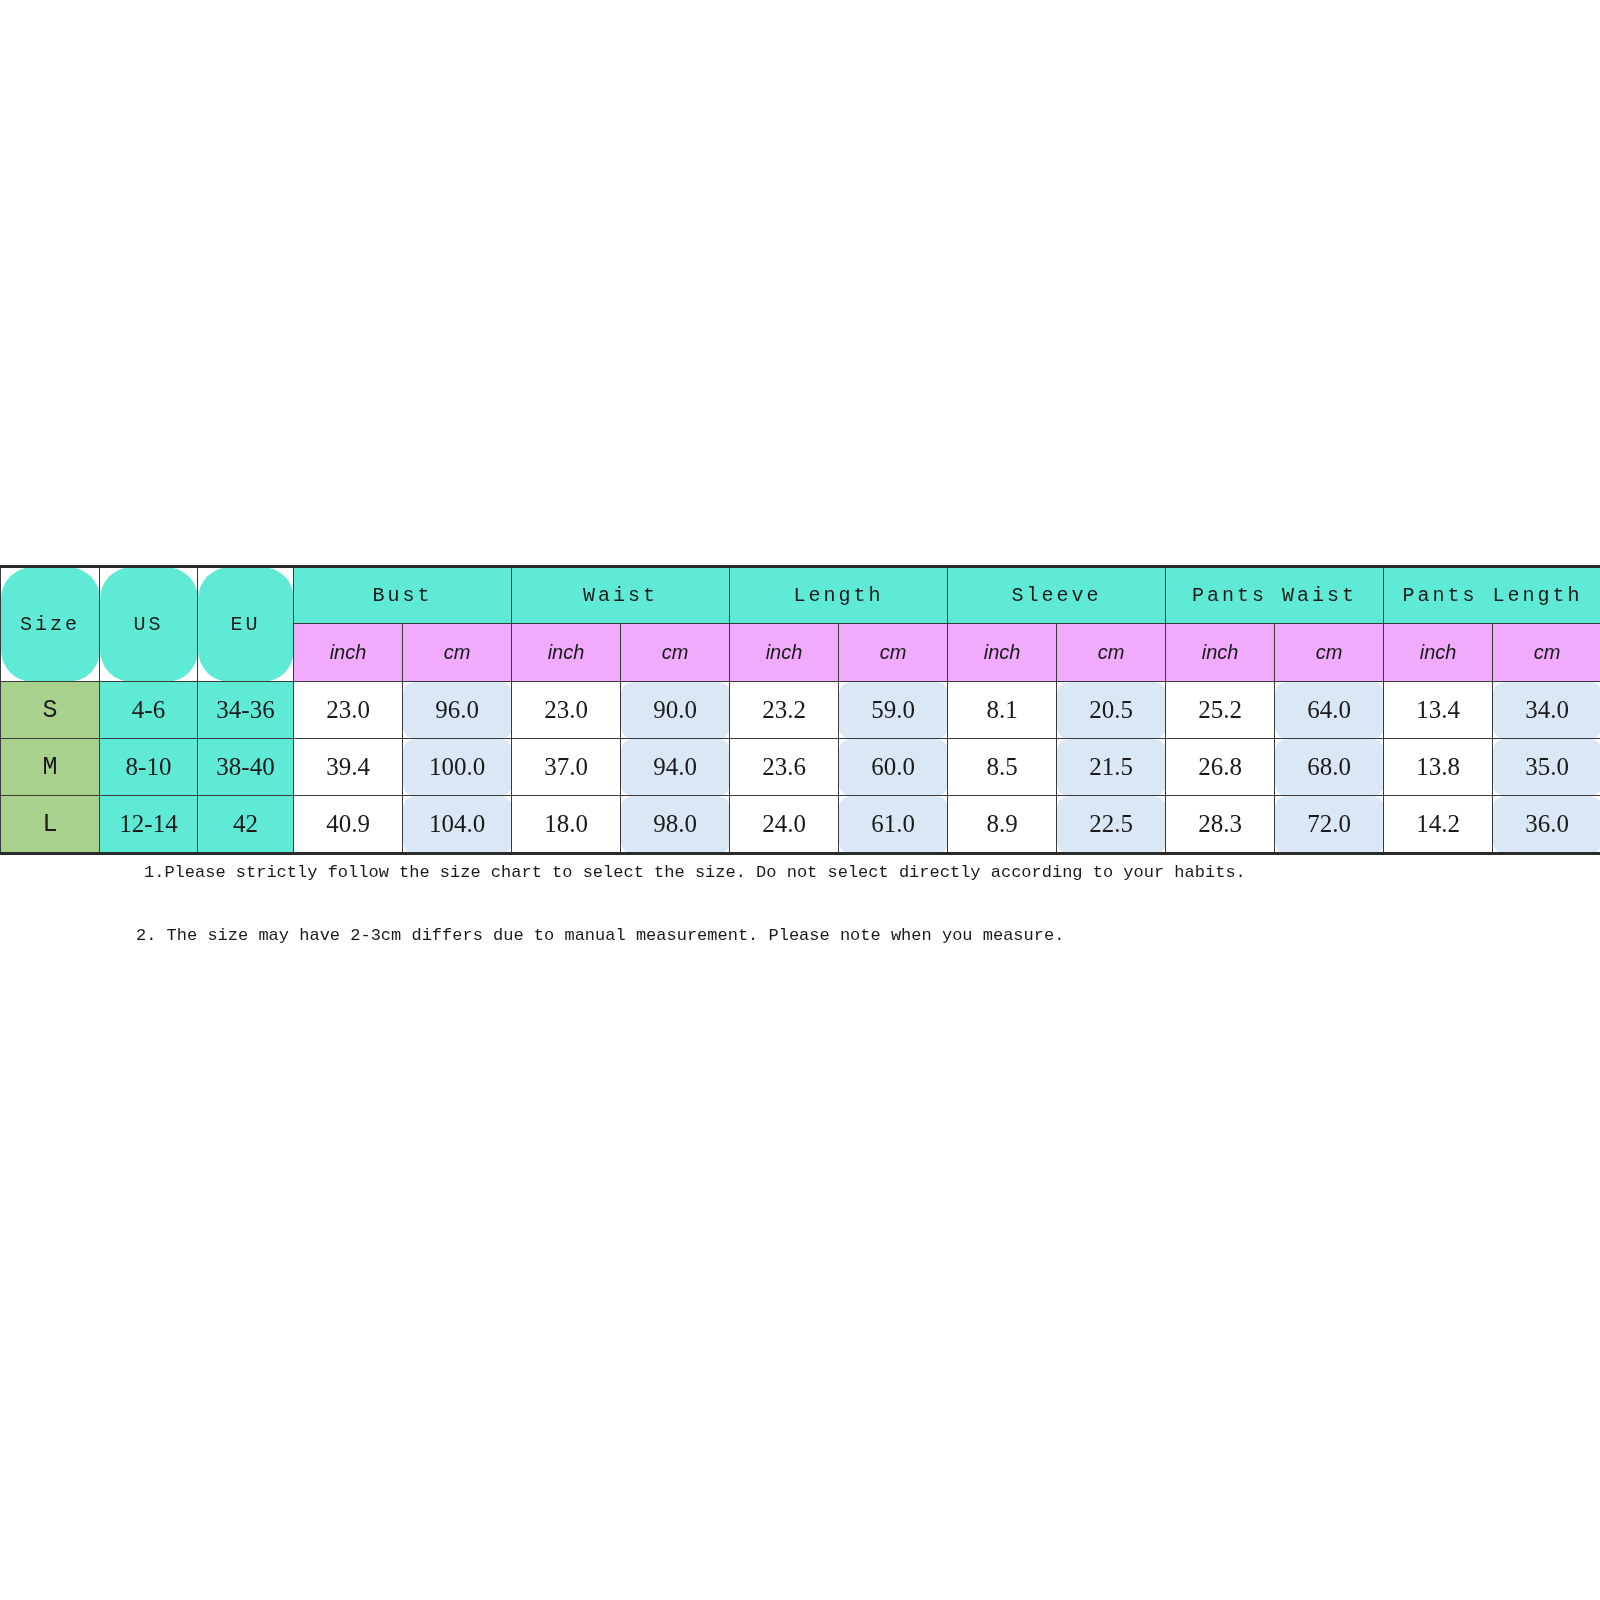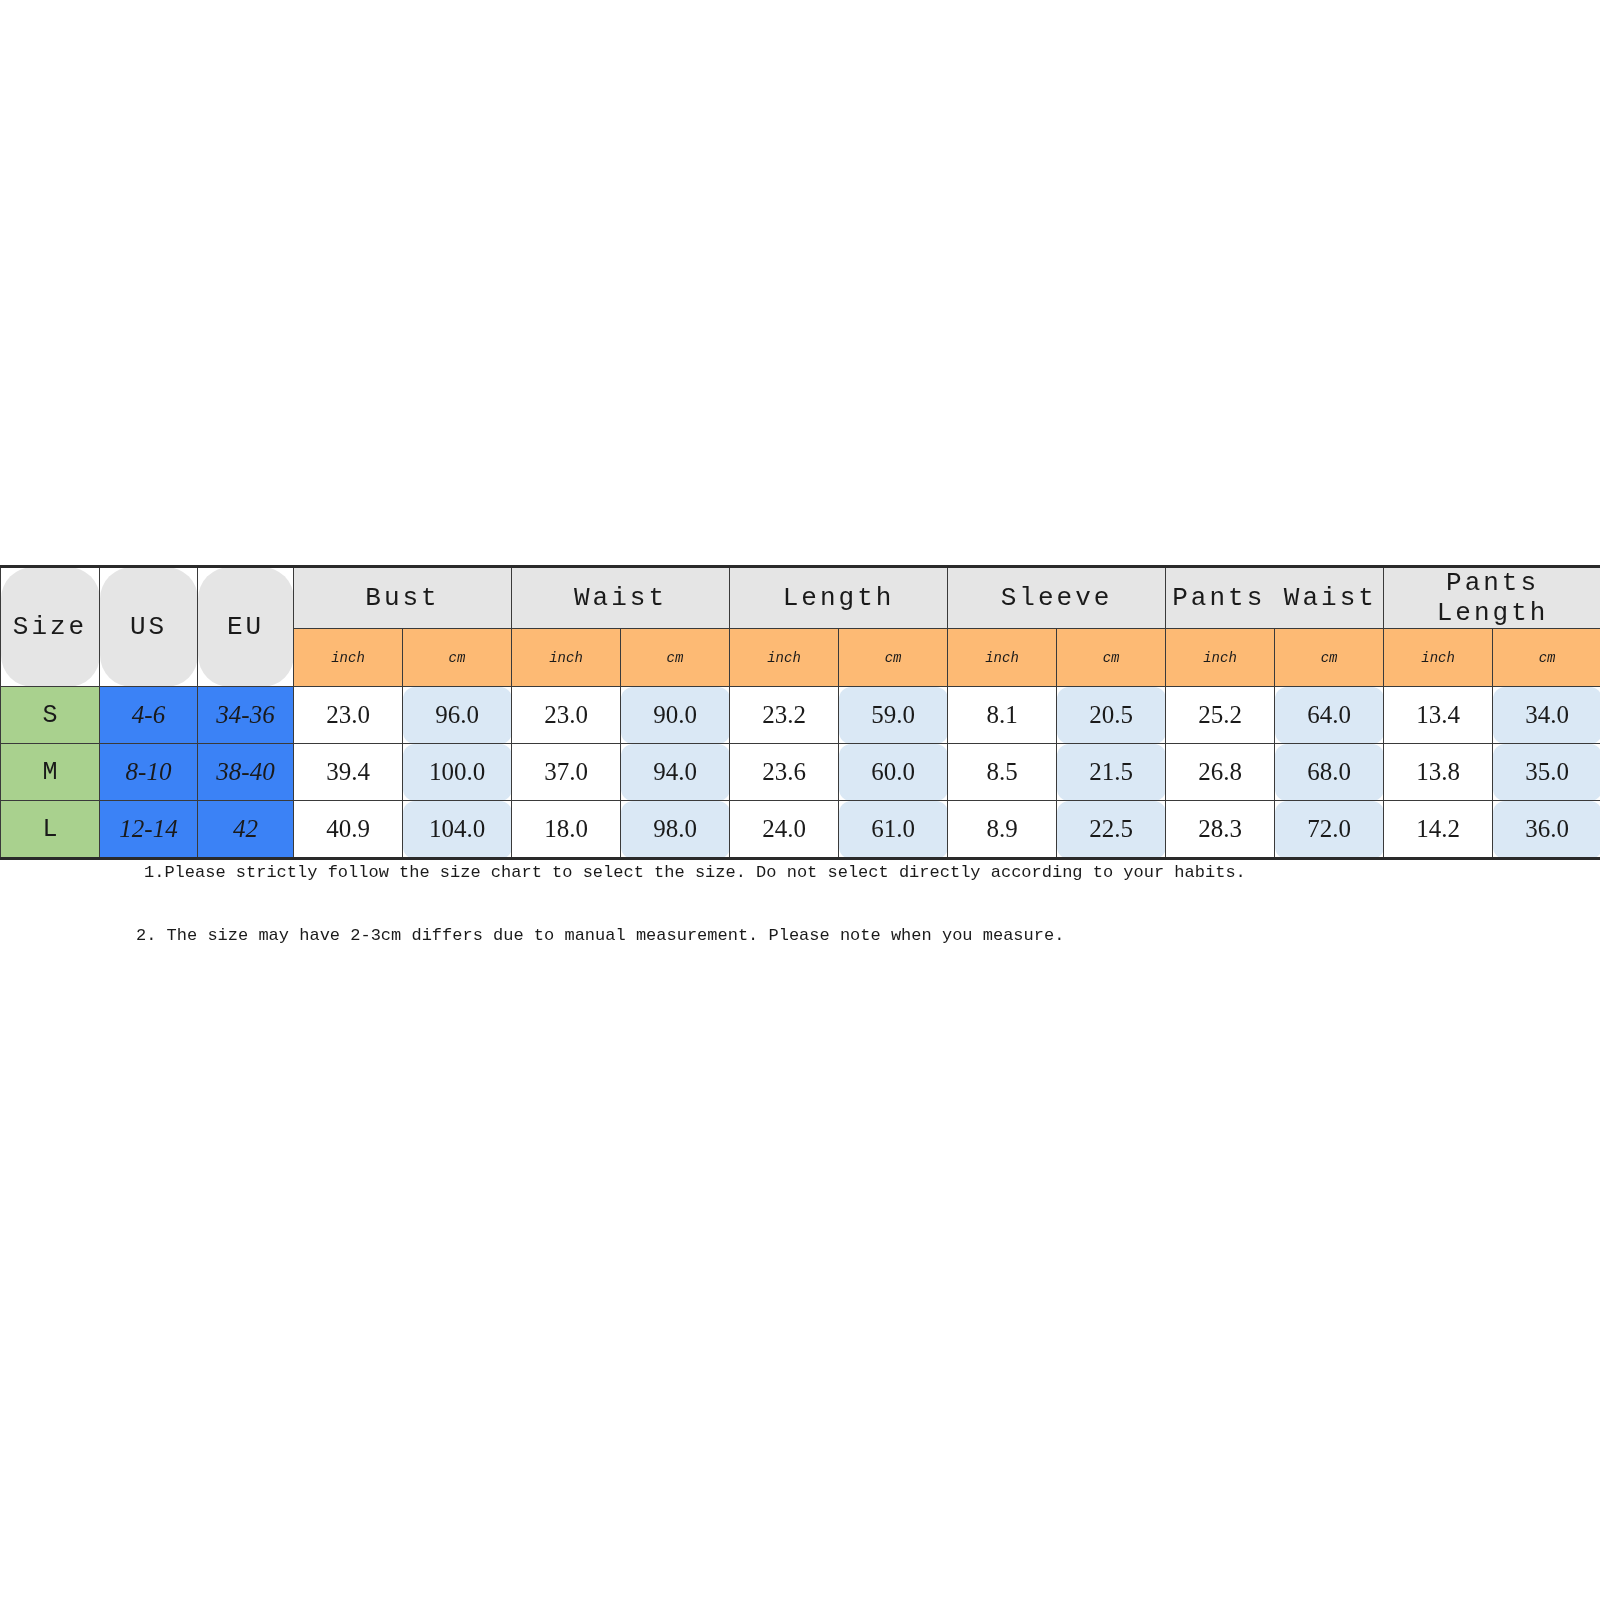--- a/index.html
+++ b/index.html
@@ -35,57 +35,56 @@
     border: 1px solid #3a3a3a;
     text-align: center;
     vertical-align: middle;
     padding: 0;
     font-weight: normal;
     color: #1a1a1a;
   }
 
   
   tr.hdr-group th {
-    background: #e5e5e5;
+    background: #5eead4;
     height: 55px;
-    font-size: 26px;
+    font-size: 20px;
     letter-spacing: 3px;
     font-family: "Liberation Mono", "DejaVu Sans Mono", monospace;
   }
   th.corner {
     background: #c5c5c5;
     font-size: 27px;
     letter-spacing: 3px;
     font-family: "Liberation Mono", "DejaVu Sans Mono", monospace;
     height: 112px;
     border-radius: 32px;
   }
 
   
   tr.hdr-unit th {
-    background: #fdba74;
+    background: #f0abfc;
     height: 57px;
-    font-size: 14px;
+    font-size: 20px;
     font-style: italic;
-    font-family: Liberation Mono, monospace;
+    font-family: Liberation Sans, sans-serif;
   }
 
   
   tr.data-row td {
     height: 56px;
     font-size: 25px;
   }
   td.c-size {
     background: #a9d18e;
     font-size: 24px;
     font-family: "Liberation Mono", "DejaVu Sans Mono", monospace;
   }
   td.c-us, td.c-eu {
-    background: #3b82f6;
-    font-style: italic;
+    background: #5eead4;
     font-weight: bold;
     font-size: 26px;
   }
   td.c-inch {
     background: #ffffff;
   }
   td.c-cm {
     background: #dae8f5;
     border-radius: 12px;
   }

